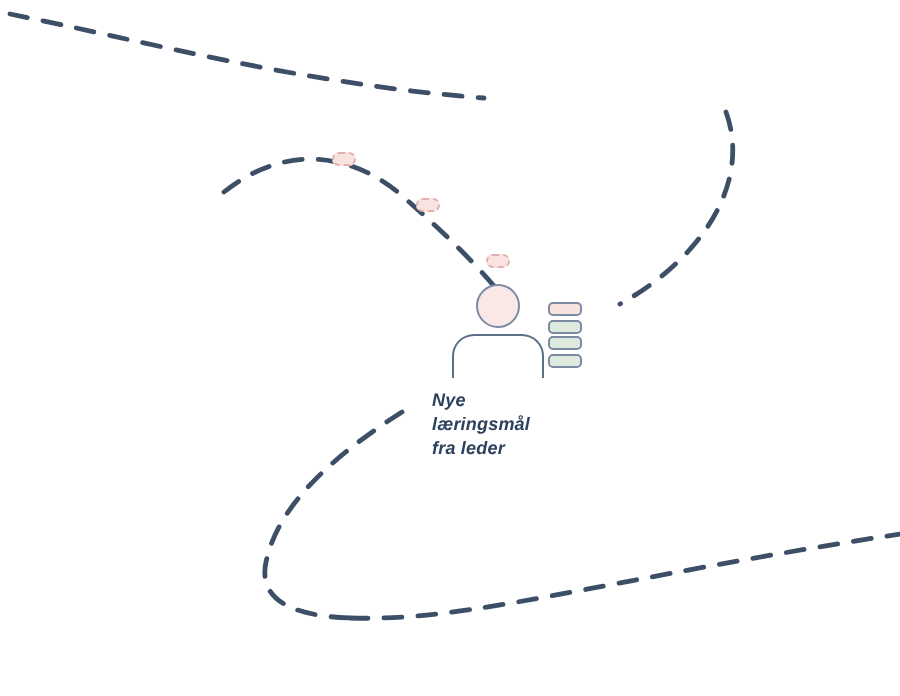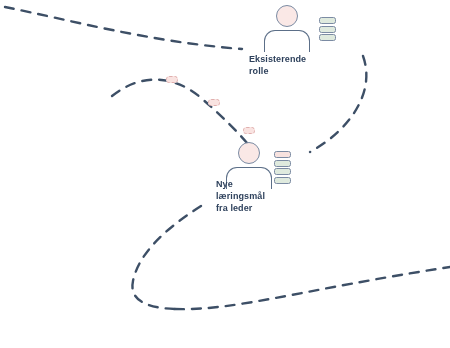--- a/index.html
+++ b/index.html
@@ -80,46 +80,34 @@
 
     <path d="M363,56 C376,92 350,130 310,152" fill="none" stroke="#3d4f66" stroke-width="2.4" stroke-linecap="round" stroke-dasharray="9 8"></path>
 
     <path d="M112,96 C142,72 175,76 200,97 C222,116 240,134 252,149" fill="none" stroke="#3d4f66" stroke-width="2.4" stroke-linecap="round" stroke-dasharray="9 8"></path>
 
     <path d="M201,206 C168,227 139,252 133,281 C129,300 146,308 175,309" fill="none" stroke="#3d4f66" stroke-width="2.4" stroke-linecap="round" stroke-dasharray="9 8"></path>
 
     <path d="M175,309 C235,311 300,290 450,267" fill="none" stroke="#3d4f66" stroke-width="2.4" stroke-linecap="round" stroke-dasharray="9 8"></path>
   </svg>
 
-  <div class="figure" style="left:259px;top:5px;">
-    <div class="person">
-      <div class="head pink"></div>
-      <div class="body-shape"></div>
-      <div class="bars" style="left:60px;top:12px;">
-        <div class="bar green"></div>
-        <div class="bar green"></div>
-        <div class="bar green"></div>
-      </div>
-    </div>
-    <div class="label" style="left:-10px;top:48px;">Eksisterende rolle</div>
-  </div>
 
 
   <div class="figure" style="left:221px;top:142px;">
     <div class="person">
       <div class="head pink"></div>
       <div class="body-shape"></div>
       <div class="bars" style="left:53px;top:9px;">
         <div class="bar pink"></div>
         <div class="bar green"></div>
         <div class="bar green"></div>
         <div class="bar green"></div>
       </div>
     </div>
-    <div class="label" style="left:-5px;top:36px;">Nye læringsmål fra leder</div>
+    <div class="label" style="left:-5px;top:52px;font-style:italic;">Nye læringsmål fra leder</div>
   </div>
 
 
   <div class="pill" style="left:166px;top:76px;"></div>
   <div class="pill" style="left:208px;top:99px;"></div>
   <div class="pill" style="left:243px;top:127px;"></div>
 
 </div>
 
 </body></html>

